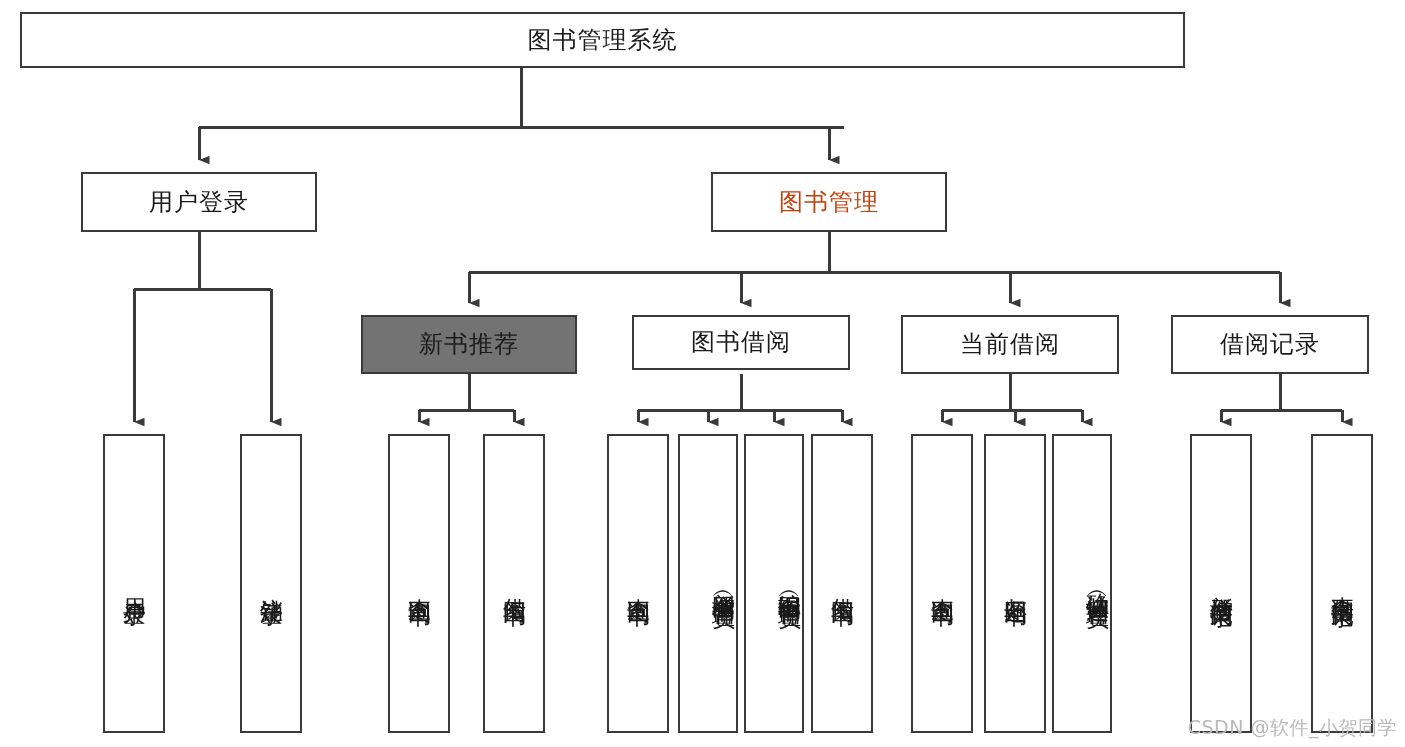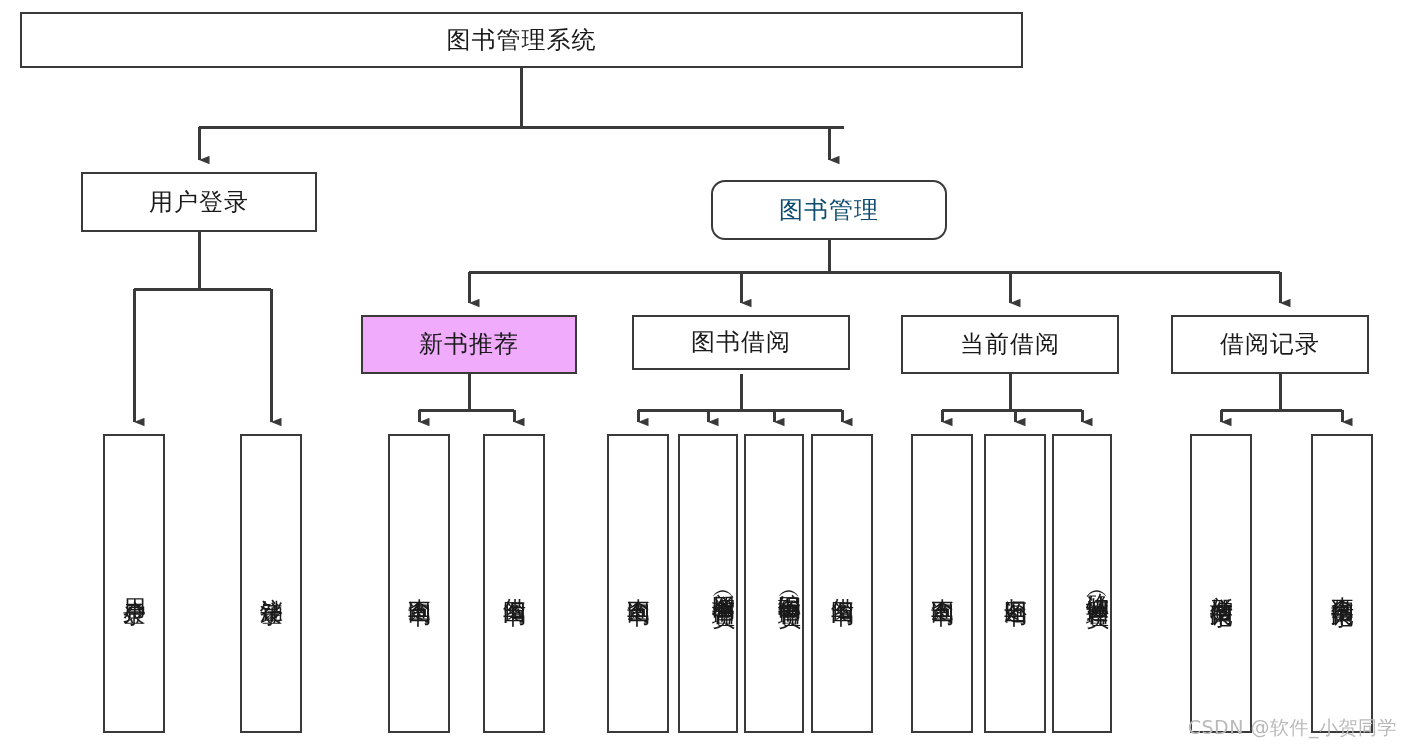--- a/index.html
+++ b/index.html
@@ -124,32 +124,32 @@
       <path d="M 1015 410 L 1015 422" marker-end="url(#arrowhead)"></path>
       <path d="M 1082 410 L 1082 422" marker-end="url(#arrowhead)"></path>
 
       <path d="M 1280 374 L 1280 410"></path>
       <path d="M 1221 410 L 1342 410"></path>
       <path d="M 1221 410 L 1221 422" marker-end="url(#arrowhead)"></path>
       <path d="M 1342 410 L 1342 422" marker-end="url(#arrowhead)"></path>
     </g>
   </svg>
 
-  <div class="node horizontal node-title" id="node-root" style="left: 20px; top: 12px; width: 1003px; height: 56px; border-color: rgb(58, 58, 58); color: rgb(26, 26, 26); background: rgb(255, 255, 255);">
+  <div class="node horizontal node-title" id="node-root" style="left: 20px; top: 12px; width: 1165px; height: 56px; border-color: rgb(58, 58, 58); color: rgb(26, 26, 26); background: rgb(255, 255, 255);">
     <span>图书管理系统</span>
   </div>
 
   <div class="node horizontal" id="node-l2-0" style="left: 81px; top: 172px; width: 236px; height: 60px; border-color: rgb(58, 58, 58); color: rgb(26, 26, 26); background: rgb(255, 255, 255);">
     <span>用户登录</span>
   </div>
-  <div class="node horizontal" id="node-l2-1" style="left: 711px; top: 180px; width: 236px; height: 60px; border-color: rgb(58, 58, 58); color: #0c4a6e; background: rgb(255, 255, 255); border-radius: 14px;">
+  <div class="node horizontal" id="node-l2-1" style="left: 711px; top: 172px; width: 236px; height: 60px; border-color: rgb(58, 58, 58); color: #c2410c; background: rgb(255, 255, 255);">
     <span>图书管理</span>
   </div>
 
-  <div class="node horizontal" id="node-l3-0" style="left: 361px; top: 315px; width: 216px; height: 59px; border-color: rgb(58, 58, 58); color: rgb(26, 26, 26); background: #f0abfc;">
+  <div class="node horizontal" id="node-l3-0" style="left: 361px; top: 315px; width: 216px; height: 59px; border-color: rgb(58, 58, 58); color: rgb(26, 26, 26); background: #737373;">
     <span>新书推荐</span>
   </div>
   <div class="node horizontal" id="node-l3-1" style="left: 632px; top: 315px; width: 218px; height: 55px; border-color: rgb(58, 58, 58); color: rgb(26, 26, 26); background: rgb(255, 255, 255);">
     <span>图书借阅</span>
   </div>
   <div class="node horizontal" id="node-l3-2" style="left: 901px; top: 315px; width: 218px; height: 59px; border-color: rgb(58, 58, 58); color: rgb(26, 26, 26); background: rgb(255, 255, 255);">
     <span>当前借阅</span>
   </div>
   <div class="node horizontal" id="node-l3-3" style="left: 1171px; top: 315px; width: 198px; height: 59px; border-color: rgb(58, 58, 58); color: rgb(26, 26, 26); background: rgb(255, 255, 255);">
     <span>借阅记录</span>

